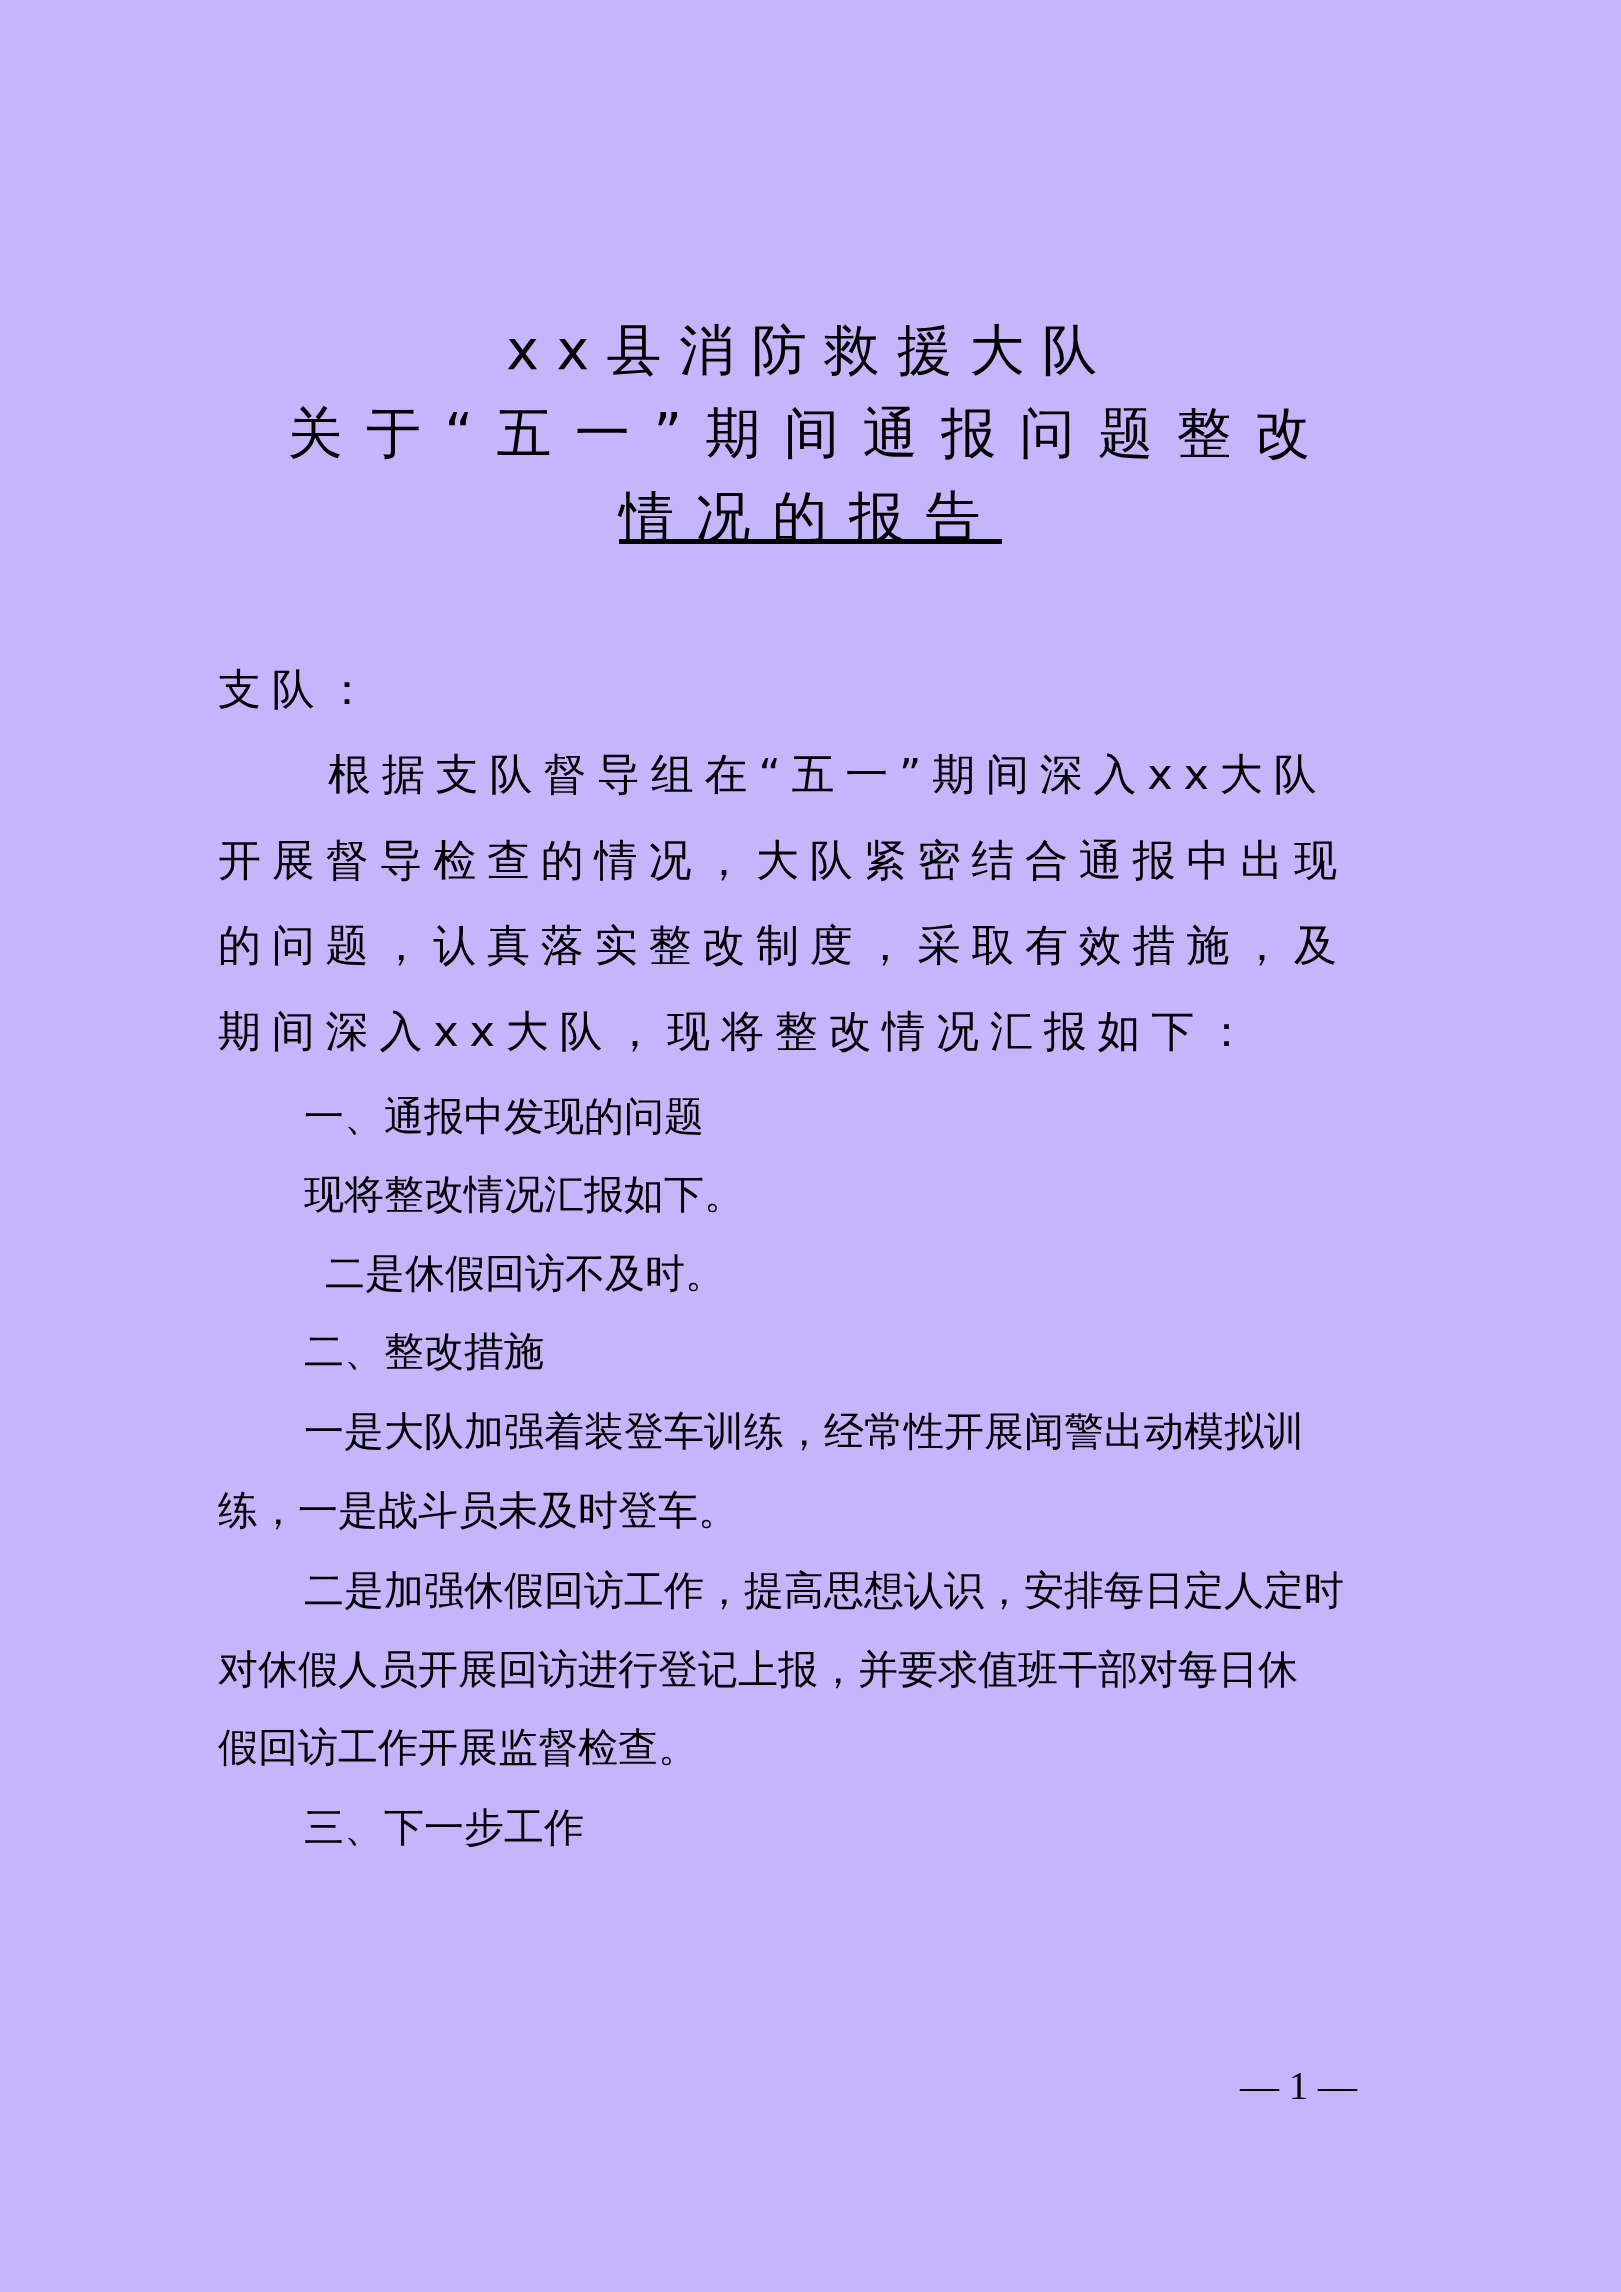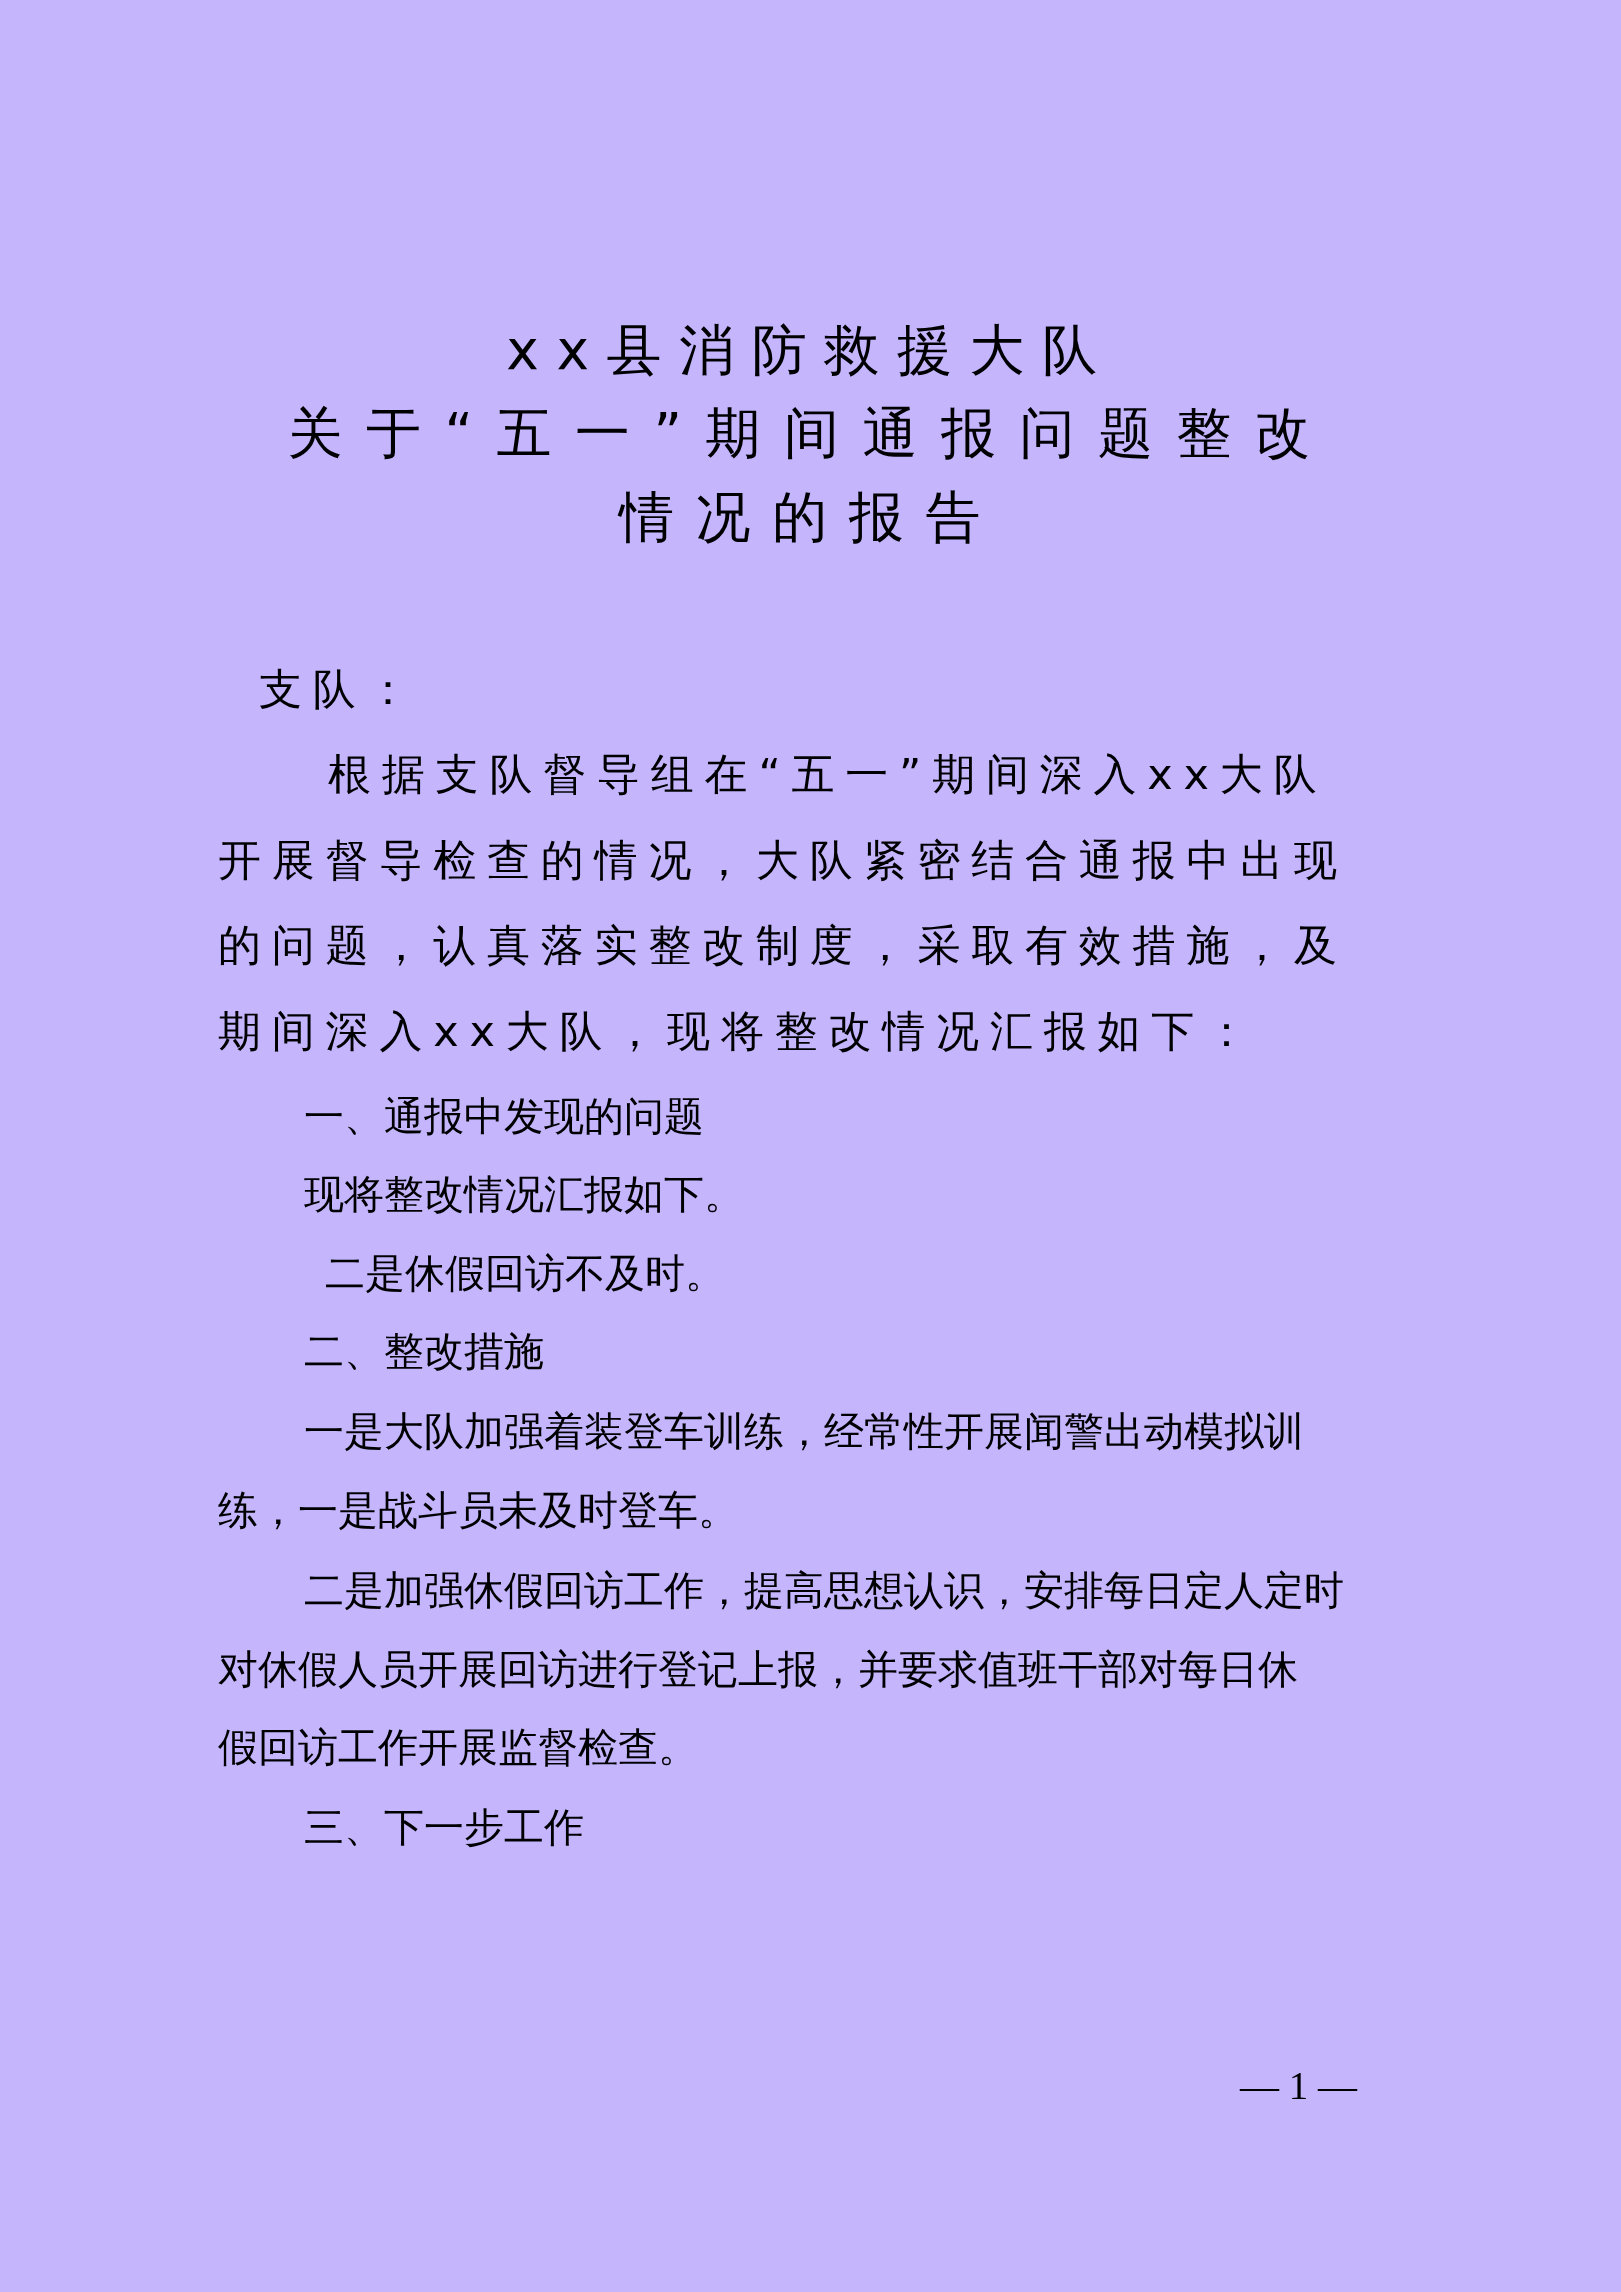--- a/index.html
+++ b/index.html
@@ -27,21 +27,21 @@
       left: 196px;
       width: 1229px;
       text-align: center;
       font-size: 55px;
       line-height: 1;
       white-space: nowrap;
       font-weight: normal;
     }
     .t1 { top: 323px; letter-spacing: 17.6px; }
     .t2 { top: 406px; letter-spacing: 23.5px; }
-    .t3 { top: 490px; letter-spacing: 21.6px; }
+    .t3 { top: 490px; letter-spacing: 21.6px; text-decoration: underline; }
 
     .line {
       position: absolute;
       left: 218px;
       font-size: 43px;
       line-height: 1;
       white-space: nowrap;
     }
     .spaced { letter-spacing: 10.8px; }
     .tight  { letter-spacing: 0px; font-size: 40px; text-align: right; }
@@ -61,21 +61,21 @@
   </style>
 </head>
 <body>
 
 <div class="page">
 
   <div class="title t1">xx县消防救援大队</div>
   <div class="title t2">关于“五一”期间通报问题整改</div>
   <div class="title t3">情况的报告</div>
 
-  <div class="line spaced" style="top:668px;margin-left:41px;">支队：</div>
+  <div class="line spaced" style="top:668px;">支队：</div>
 
   <div class="line spaced" style="top:753px; left:328px;">根据支队督导组在“五一”期间深入xx大队</div>
   <div class="line spaced" style="top:839px;">开展督导检查的情况，大队紧密结合通报中出现</div>
   <div class="line spaced" style="top:924px;">的问题，认真落实整改制度，采取有效措施，及</div>
   <div class="line spaced" style="top:1010px;">期间深入xx大队，现将整改情况汇报如下：</div>
 
   <div class="line tight indent" style="top:1096px;">一、通报中发现的问题</div>
   <div class="line tight indent" style="top:1174px;">现将整改情况汇报如下。</div>
   <div class="line tight indent" style="top:1253px;margin-left:21px;">二是休假回访不及时。</div>
 

